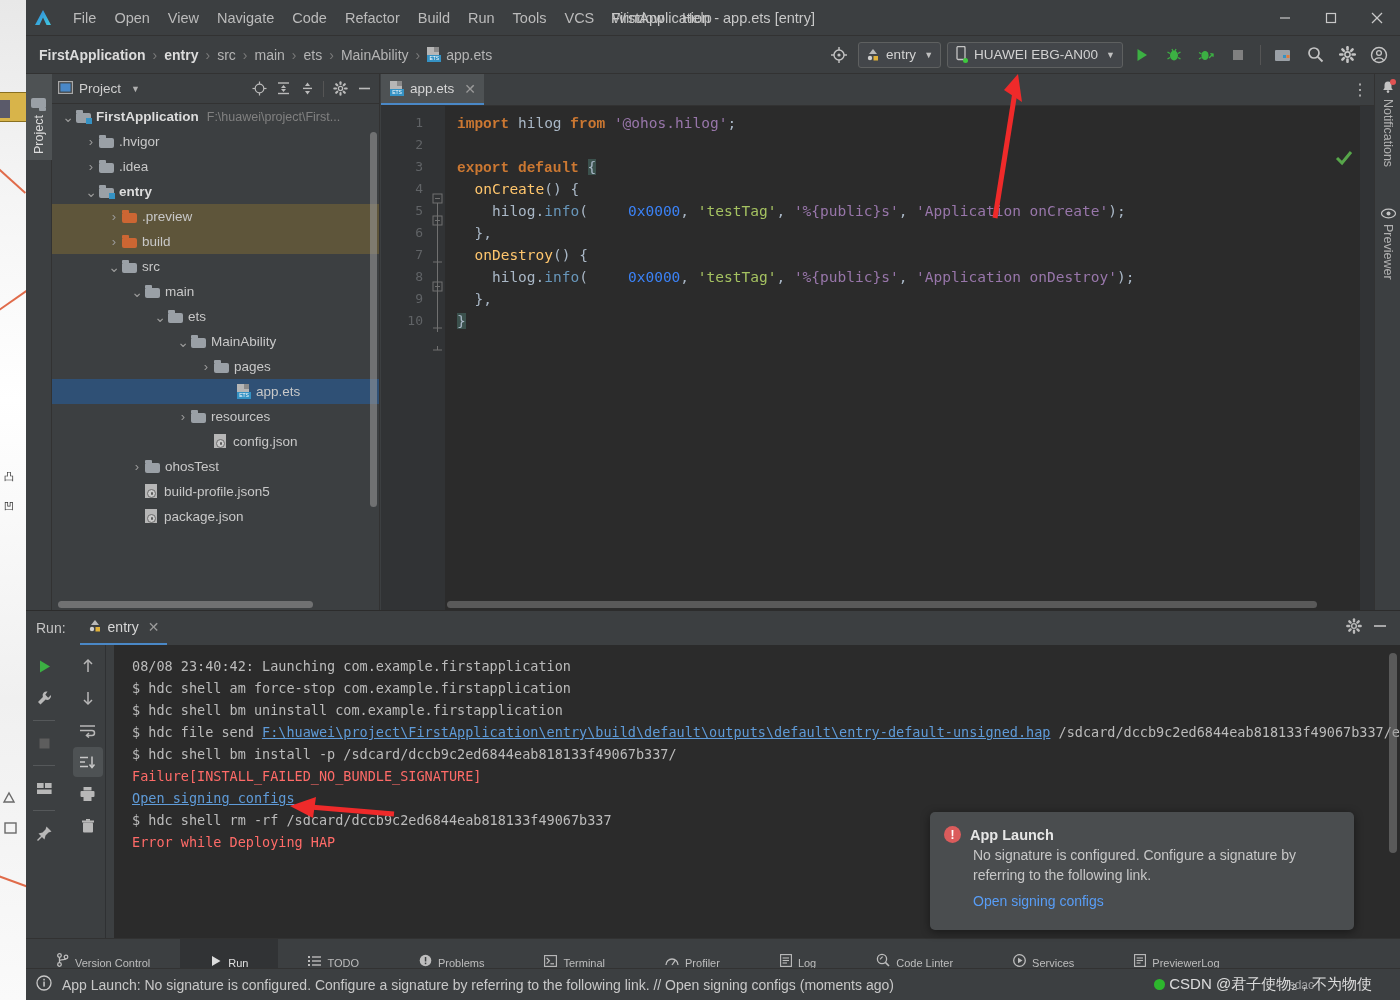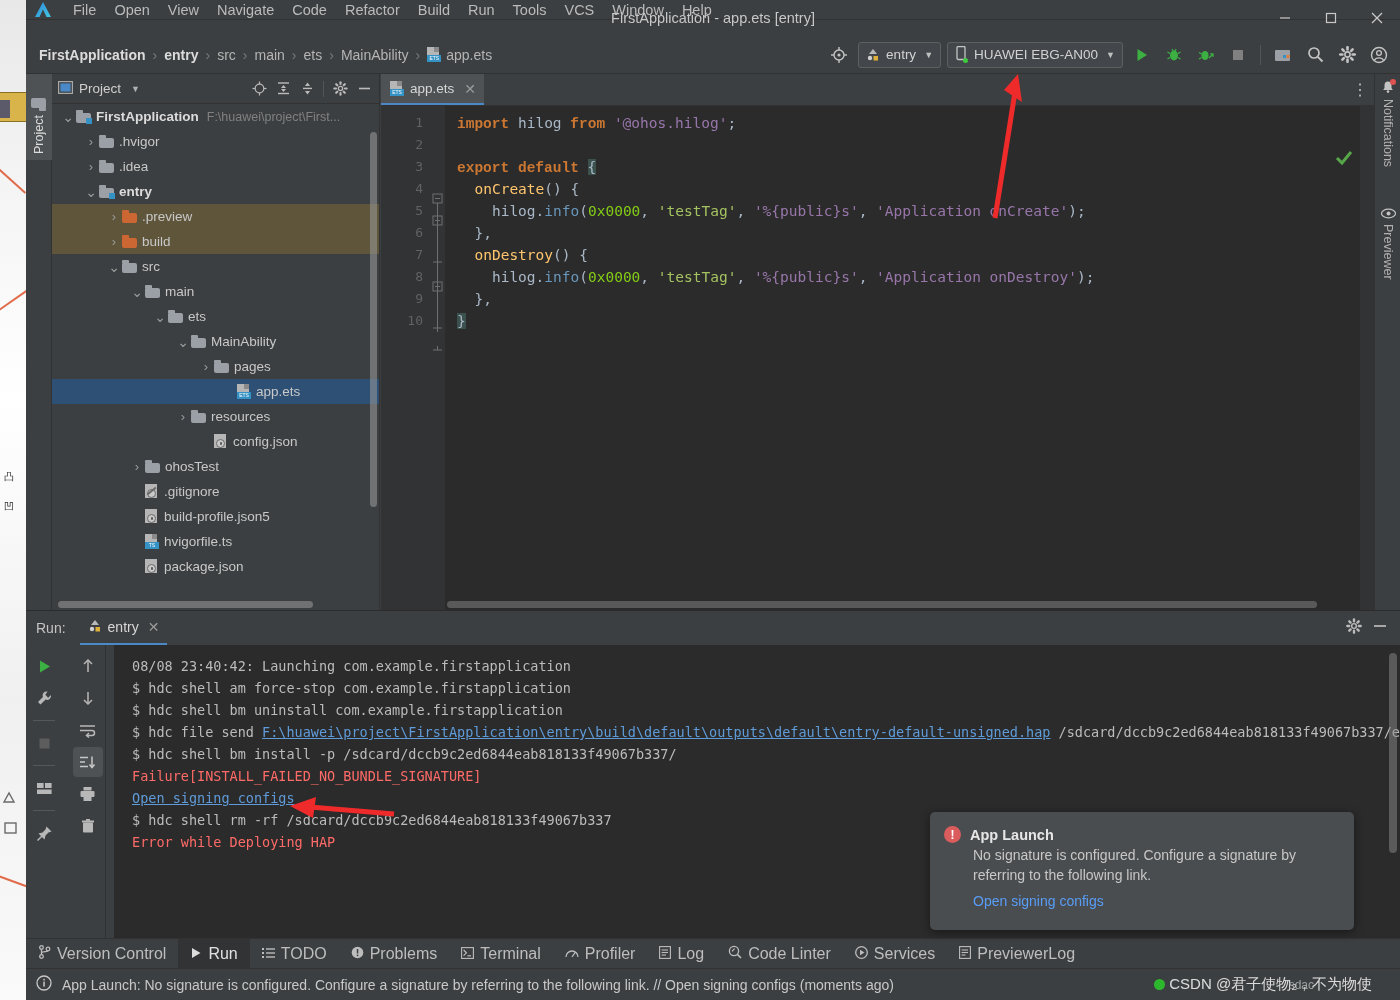--- a/index.html
+++ b/index.html
@@ -24,21 +24,21 @@
   .bg-window .bw-deco1 { position:absolute; left:-10px; top:92px; width:40px; height:30px;
      background:#d8b44a; border:1px solid #8a7020; }
   .bg-window .bw-deco2 { position:absolute; left:-4px; top:100px; width:14px; height:18px; background:#5a5a6a; }
   .bg-window .bw-line { position:absolute; left:-6px; top:180px; width:36px; height:2px; background:#e06b4a; transform:rotate(42deg); }
   .bg-window .bw-line2 { position:absolute; left:-6px; top:300px; width:36px; height:2px; background:#e06b4a; transform:rotate(-35deg); }
   .bg-window .bw-txt { position:absolute; left:4px; font-size:10px; color:#333; }
   .bg-window .bw-ico { position:absolute; left:2px; width:18px; height:16px; }
 
   
   .titlebar {
-    position: absolute; left: 26px; top: 0; right: 0; height: 20px;
+    position: absolute; left: 26px; top: 0; right: 0; height: 36px;
     background: #3c3f41; display: flex; align-items: center;
     border-bottom: 1px solid #323232;
   }
   .logo { width: 34px; height: 36px; display:flex; align-items:center; justify-content:center; }
   .menu { display: flex; align-items: center; gap: 0px; margin-left: 4px; }
   .menu-item {
     color: #bbbbbb; font-size: 14.5px; padding: 4px 9px; cursor: default; white-space: nowrap;
   }
   .win-title {
     position: absolute; left: 0; right: 0; top: 0; height: 36px;
@@ -157,21 +157,21 @@
     flex:1; padding: 6px 0 0 12px; font-family:"DejaVu Sans Mono", monospace;
     font-size:14.5px; line-height:22px; color:#a9b7c6; white-space:pre; overflow:hidden;
   }
   .code .ln { height:22px; }
   .kw { color:#cc7832; font-weight:bold;font-family:Liberation Mono, monospace; }
   .id { color:#a9b7c6; }
   .fn { color:#ffc66d; }
   .meth { color:#6897bb; }
   .str { color:#a5c261; }
   .strv { color:#9876aa; }
-  .num { color:#84cc16; }
+  .num { color:#3b82f6;margin-left:40px; }
   .brace-hl { background:#3b514d; }
   .punct { color:#a9b7c6; }
 
   .err-stripe {
     position:absolute; right:0; top:0; bottom:0; width:14px; background:#313335;
   }
   .ok-check { position:absolute; right:20px; top:42px; color:#57a64a; font-size:20px; font-weight:bold; }
   .editor-hscroll {
     position:absolute; left:66px; bottom:2px; height:7px; width:870px;
     background:#6e6e6e; border-radius:4px; opacity:.7;
@@ -234,22 +234,22 @@
     color:#fff; font-size:12px; font-weight:bold; display:flex; align-items:center; justify-content:center;
   }
 
   
   .bottombar {
     position:absolute; left:26px; bottom:32px; right:0; height:30px;
     background:#3c3f41; display:flex; align-items:center; gap:0px;
     border-top:1px solid #323232;
   }
   .bb-item {
-    display:flex; align-items:center; gap:6px; height:30px; padding: 0 12px;
-    color:#bdbdbd; font-size:16px; white-space:nowrap;
+    display:flex; align-items:flex-end; gap:6px; height:30px; padding: 0 30px;
+    color:#bdbdbd; font-size:11px; white-space:nowrap;
   }
   .bb-item.active { background:#313335; color:#e0e0e0; }
 
   
   .statusbar {
     position:absolute; left:26px; bottom:0; right:0; height:32px;
     background:#3c3f41; display:flex; align-items:center; gap:10px;
     border-top:1px solid #323232; padding-left:10px;
   }
   .status-text { color:#c8c8c8; font-size:14px; white-space:nowrap; }
@@ -718,48 +718,26 @@
           <span style="display: inline-flex; align-items: center;">
             <span class="folder">
               <i></i>
             </span>
           </span>
           <span class="lbl">ohosTest</span>
         </div>
         <div class="tree-row" style="padding-left: 77px;">
           <span class="twisty"></span>
           <span style="display: inline-flex; align-items: center;">
-            <span class="json-ico git-ico">
-              <span class="pg"></span>
-              <span class="dot"></span>
-              <span class="bar"></span>
-            </span>
-          </span>
-          <span class="lbl">.gitignore</span>
-        </div>
-        <div class="tree-row" style="padding-left: 77px;">
-          <span class="twisty"></span>
-          <span style="display: inline-flex; align-items: center;">
             <span class="json-ico">
               <span class="pg"></span>
               <span class="dot"></span>
             </span>
           </span>
           <span class="lbl">build-profile.json5</span>
-        </div>
-        <div class="tree-row" style="padding-left: 77px;">
-          <span class="twisty"></span>
-          <span style="display: inline-flex; align-items: center;">
-            <span class="ets-ico ts">
-              <span class="pg"></span>
-              <span class="corner"></span>
-              <span class="tag">TS</span>
-            </span>
-          </span>
-          <span class="lbl">hvigorfile.ts</span>
         </div>
         <div class="tree-row" style="padding-left: 77px;">
           <span class="twisty"></span>
           <span style="display: inline-flex; align-items: center;">
             <span class="json-ico">
               <span class="pg"></span>
               <span class="dot"></span>
             </span>
           </span>
           <span class="lbl">package.json</span>

